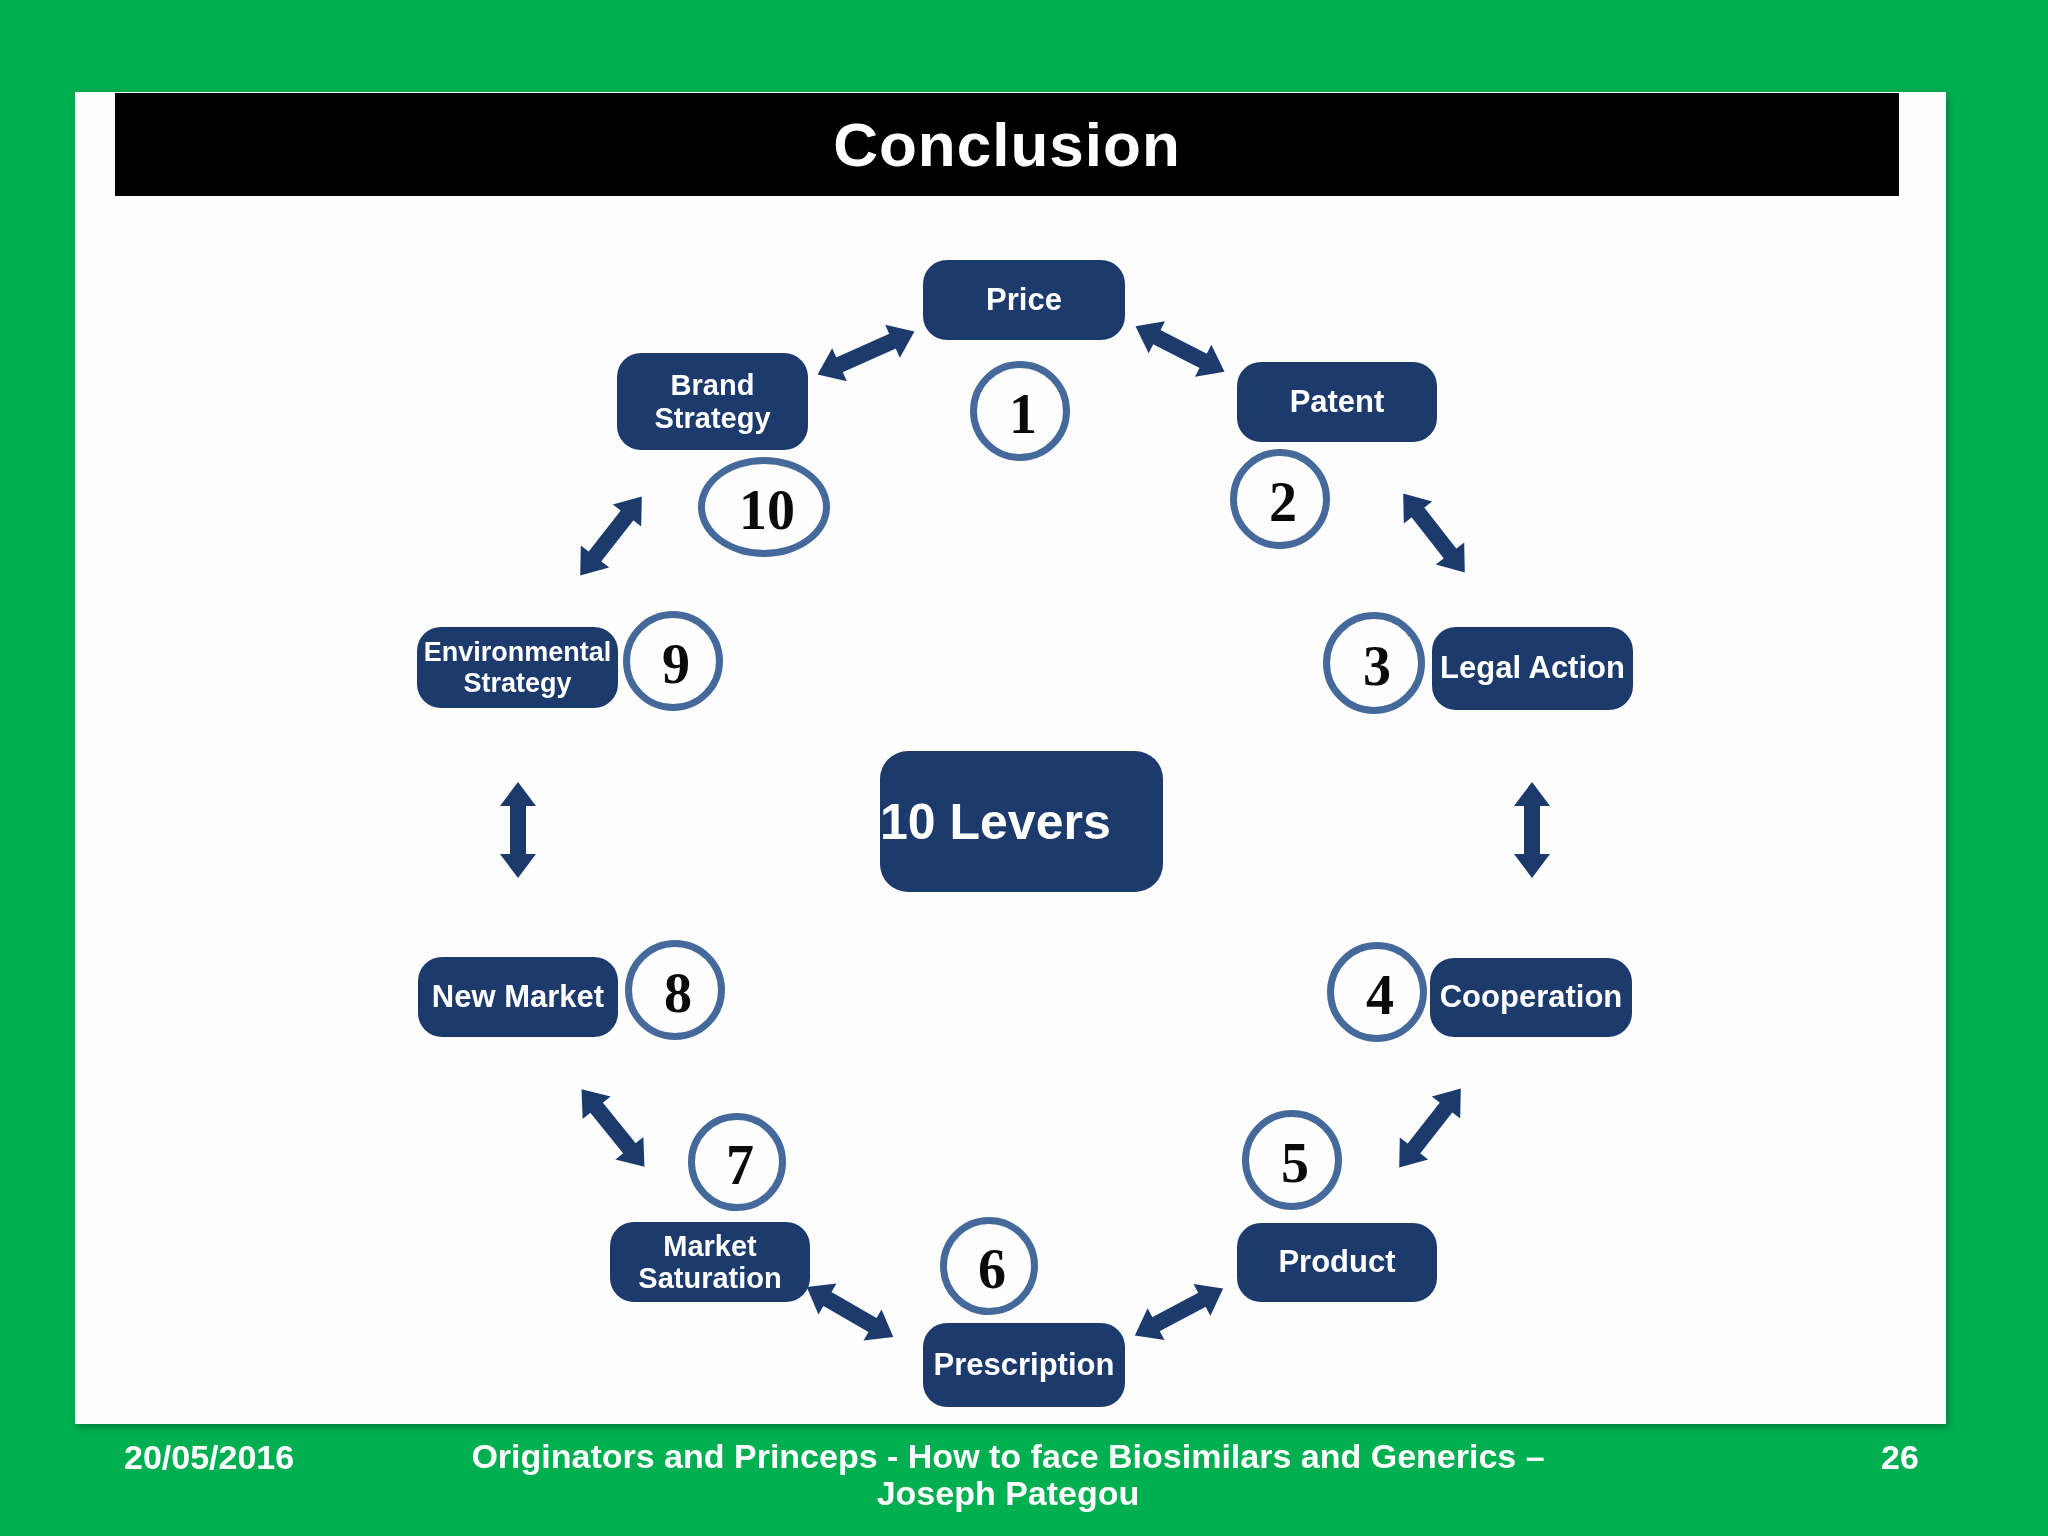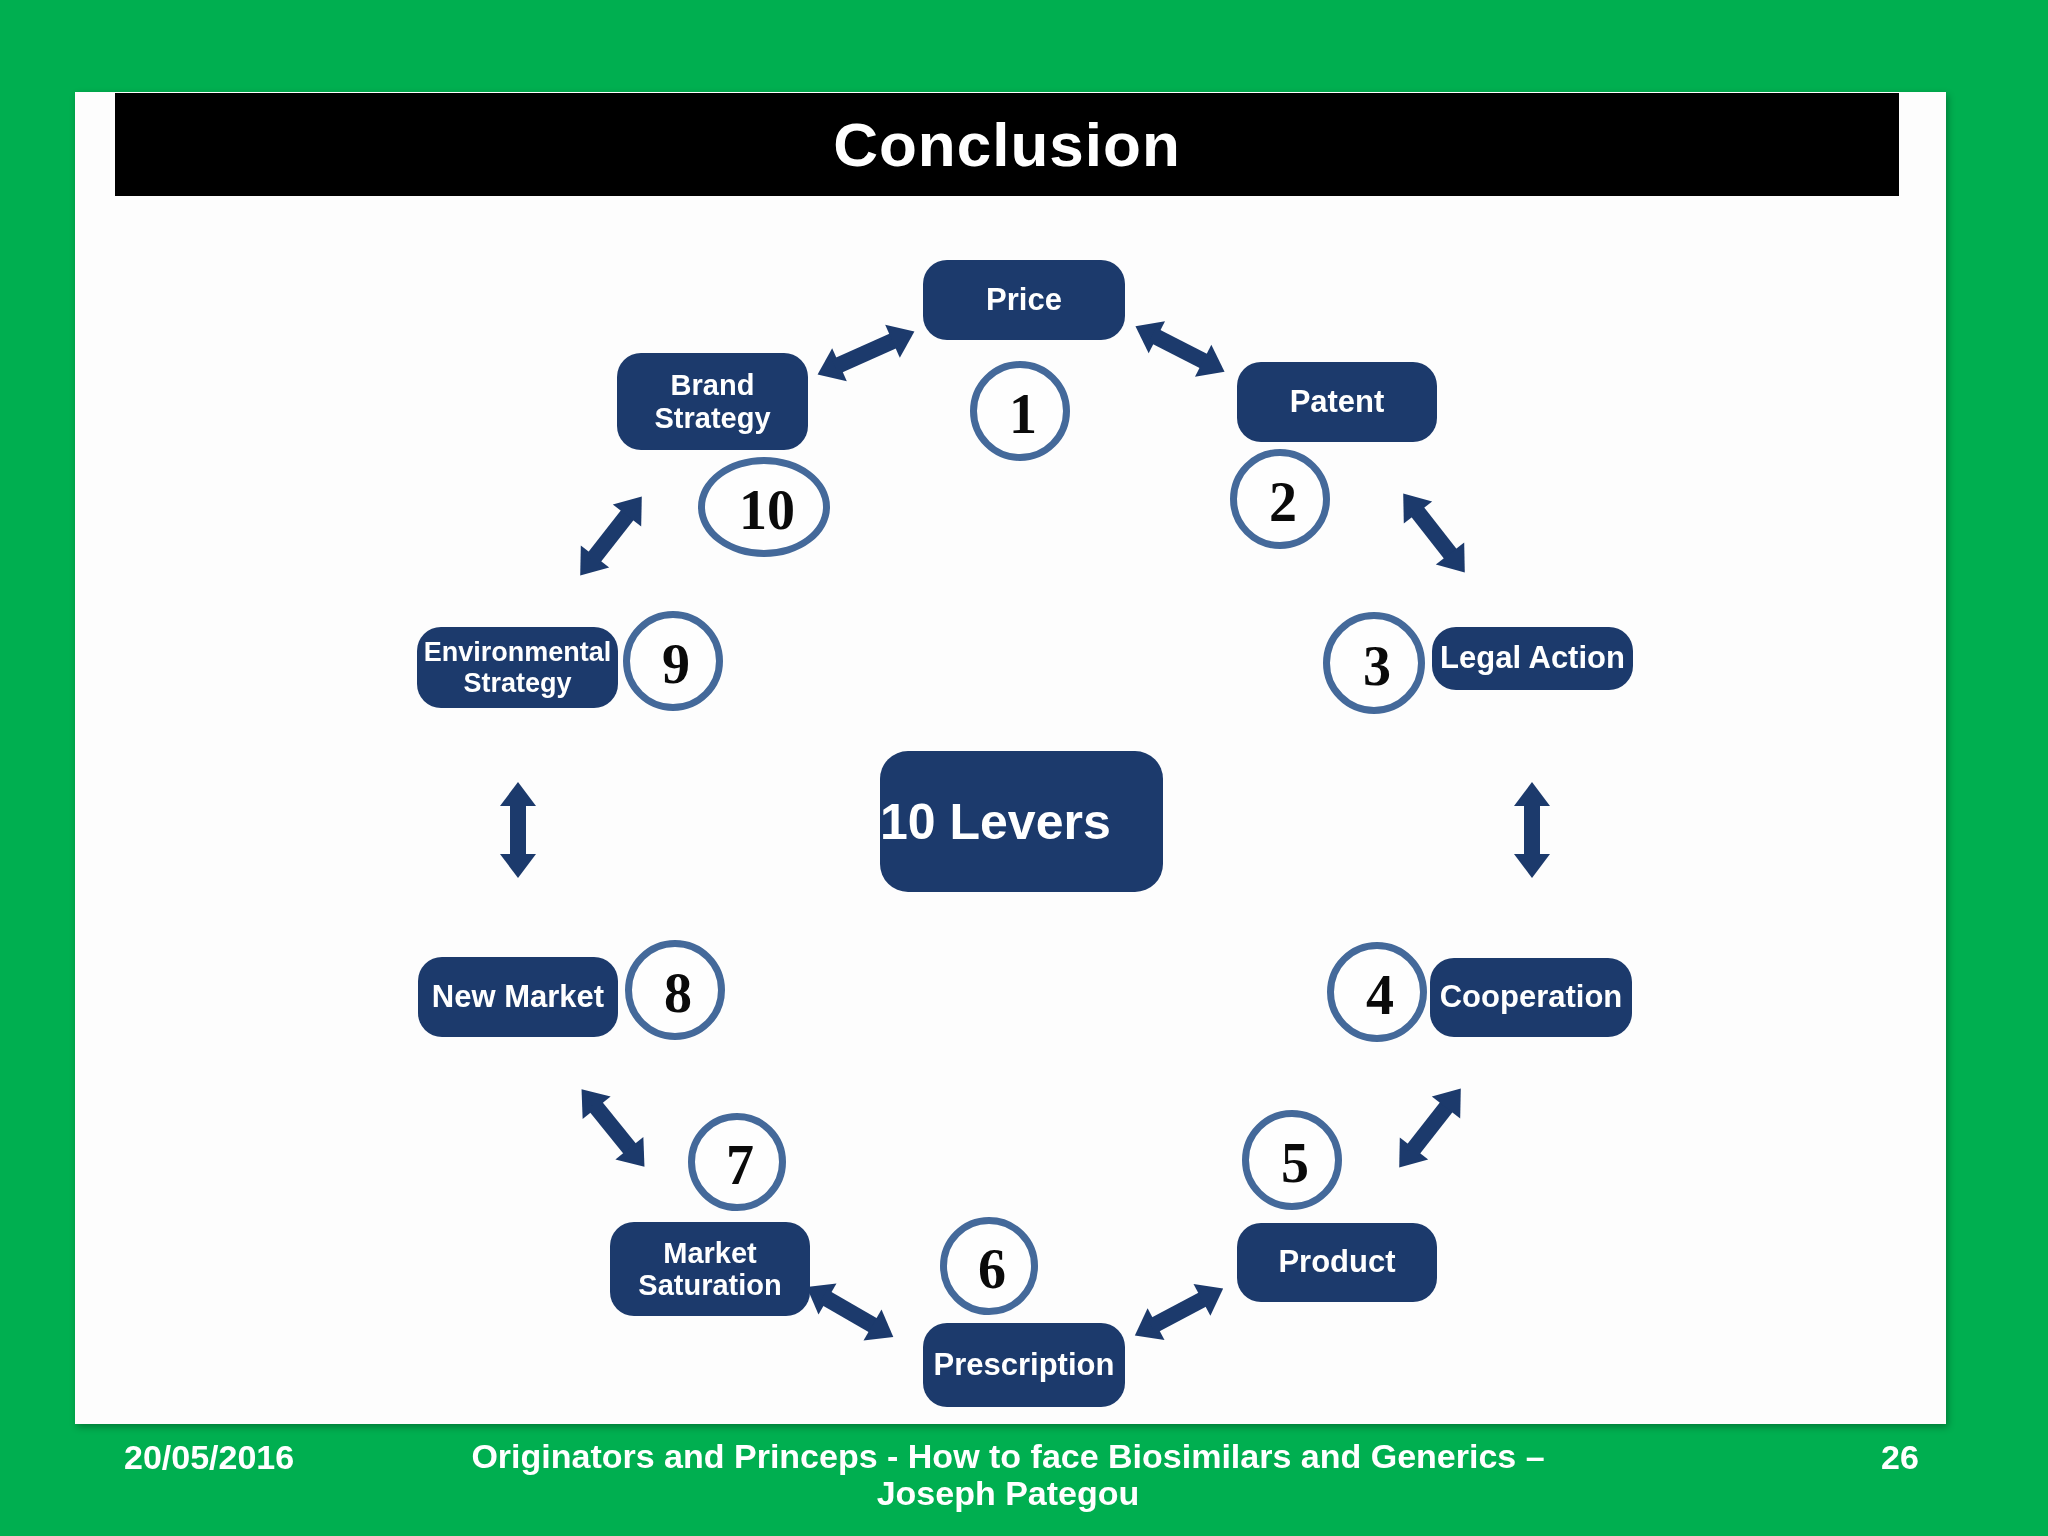--- a/index.html
+++ b/index.html
@@ -167,30 +167,30 @@
       </div>
     <div class="box single" style="left:1162px;top:270px;width:200px;height:80px;">
         <span>Patent</span>
       </div>
     <div class="box double" style="left:542px;top:261px;width:191px;height:97px;padding:0 28px;">
         <span>Brand Strategy</span>
       </div>
     <div class="box env" style="left:342px;top:535px;width:201px;height:81px;padding:17px 4px;">
         <span>Environmental Strategy</span>
       </div>
-    <div class="box single" style="left:1357px;top:535px;width:201px;height:63px;">
+    <div class="box single" style="left:1357px;top:535px;width:201px;height:83px;">
         <span>Legal Action</span>
       </div>
     <div class="box single" style="left:343px;top:865px;width:200px;height:80px;">
         <span>New Market</span>
       </div>
     <div class="box single" style="left:1355px;top:866px;width:202px;height:79px;">
         <span>Cooperation</span>
       </div>
-    <div class="box double" style="left:535px;top:1130px;width:200px;height:94px;padding:8px 30px;">
+    <div class="box double" style="left:535px;top:1130px;width:200px;height:80px;padding:8px 30px;">
         <span>Market Saturation</span>
       </div>
     <div class="box single" style="left:1162px;top:1131px;width:200px;height:79px;">
         <span>Product</span>
       </div>
     <div class="box single" style="left:848px;top:1231px;width:202px;height:84px;">
         <span>Prescription</span>
       </div>
 
     <div class="circle" style="left:895px;top:269px;width:100px;height:100px;">

